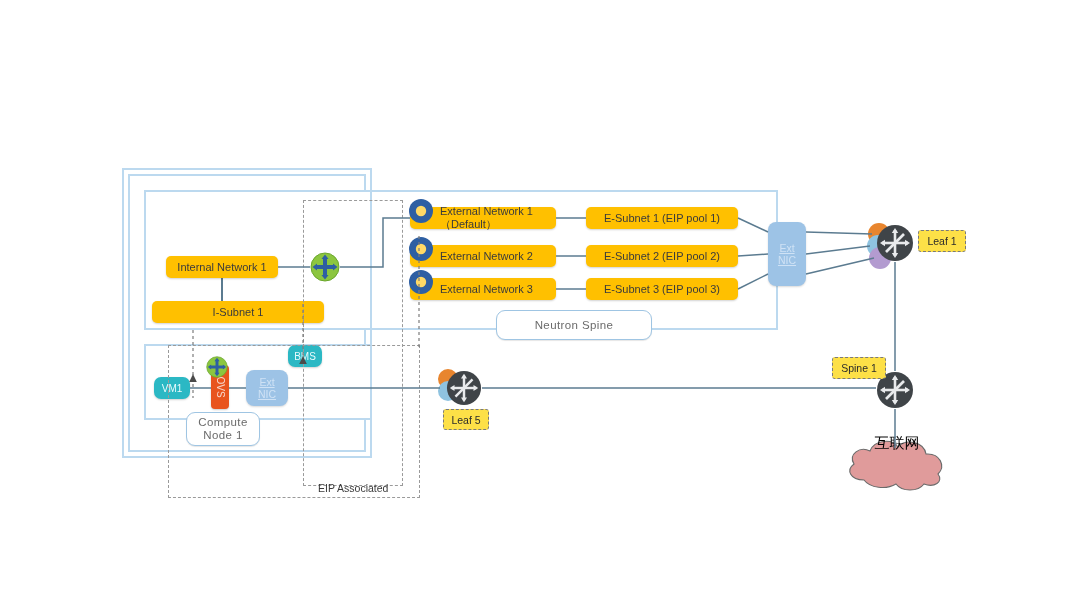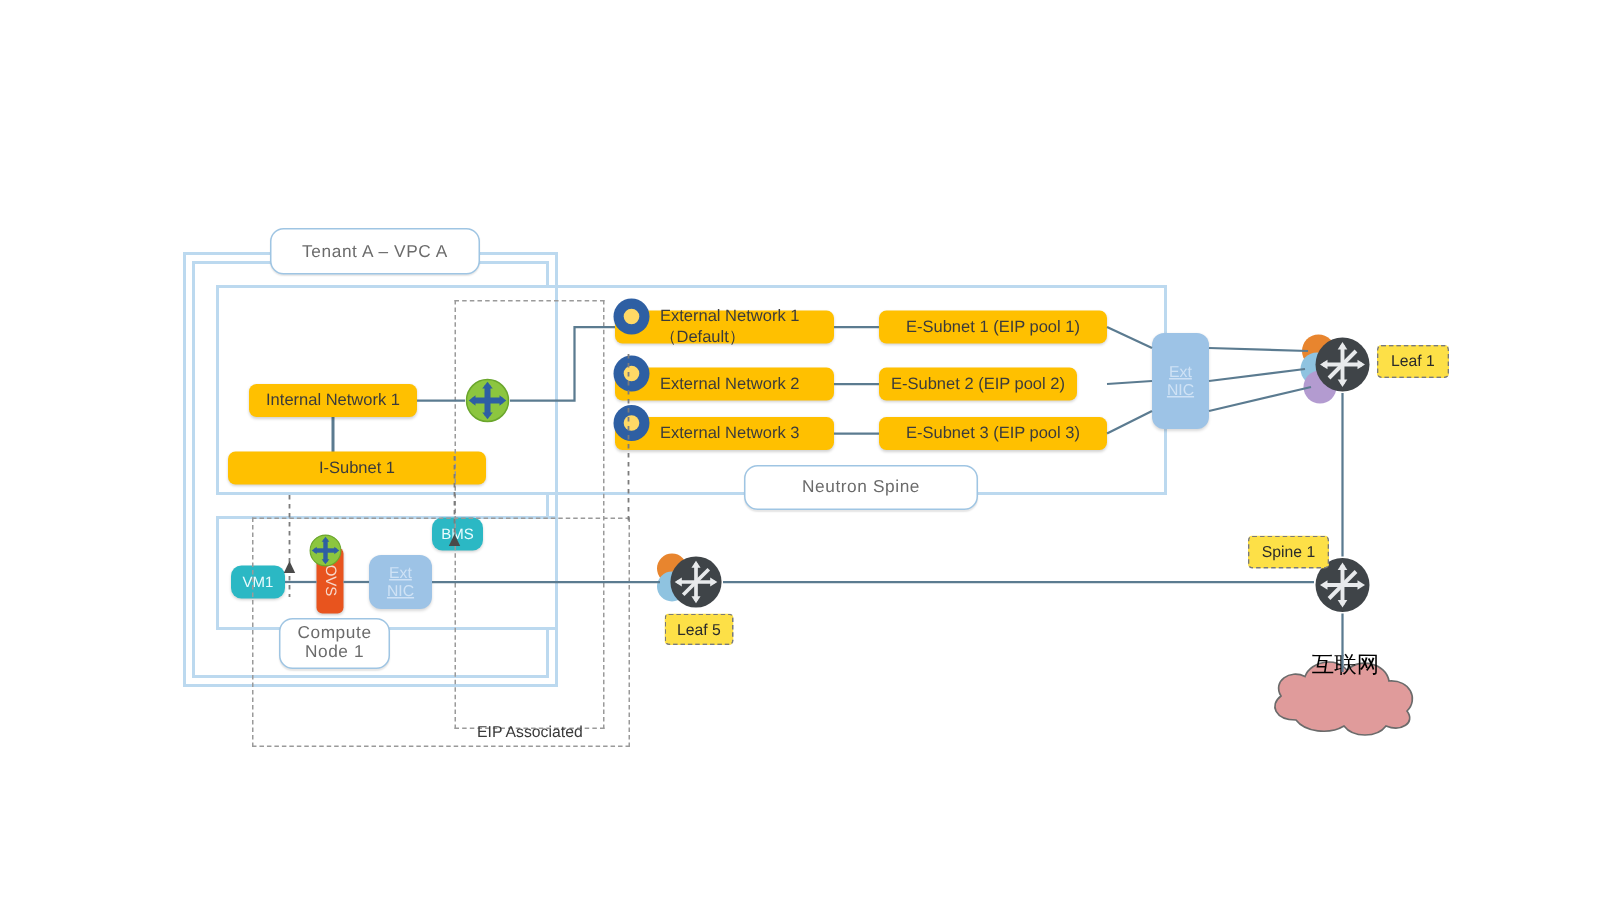--- a/index.html
+++ b/index.html
@@ -120,21 +120,21 @@
   <div class="abs" style="left:408px;top:269px;width:26px;height:26px;">
     <svg width="26" height="26" viewBox="0 0 26 26">
       <circle cx="13" cy="13" r="12" fill="#2E5FA3"></circle>
       <circle cx="13" cy="13" r="5.2" fill="#FFD966"></circle>
     </svg>
   </div>
 
   <div class="abs amber" style="left:586px;top:207px;width:152px;height:22px;">
     <span>E-Subnet 1 (EIP pool 1)</span>
   </div>
-  <div class="abs amber" style="left:586px;top:245px;width:132px;height:22px;">
+  <div class="abs amber" style="left:586px;top:245px;width:152px;height:22px;">
     <span>E-Subnet 2 (EIP pool 2)</span>
   </div>
   <div class="abs amber" style="left:586px;top:278px;width:152px;height:22px;">
     <span>E-Subnet 3 (EIP pool 3)</span>
   </div>
 
   <div class="abs nic" style="left:768px;top:222px;width:38px;height:64px;">
     <span>Ext</span>
     <span>NIC</span>
   </div>
@@ -172,23 +172,20 @@
     <span>BMS</span>
   </div>
 
   <div class="abs dashregion" style="left:168px;top:345px;width:252px;height:153px;"></div>
   <div class="abs dashregion" style="left:303px;top:200px;width:100px;height:286px;"></div>
 
   <div class="abs label-plain" style="left:318px;top:482px;">
     <span>EIP Associated</span>
   </div>
 
-  <div class="abs pill" style="left:180px;top:152px;width:140px;height:31px;">
-    <span>Tenant A – VPC A</span>
-  </div>
 
   <div class="abs pill" style="left:496px;top:310px;width:156px;height:30px;">
     <span>Neutron Spine</span>
   </div>
 
   <div class="abs pill two" style="left:186px;top:412px;width:74px;height:34px;">
     <span>Compute</span>
     <span>Node 1</span>
   </div>
 

